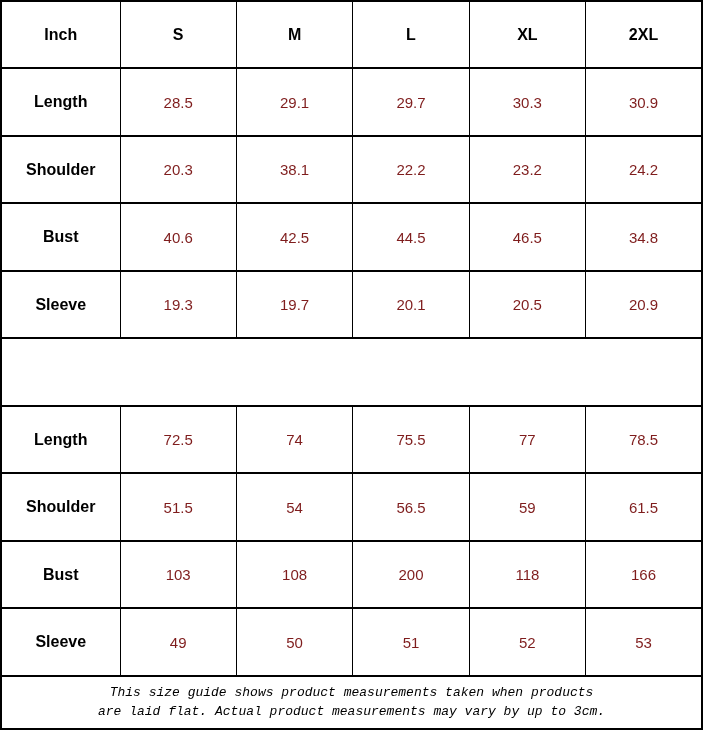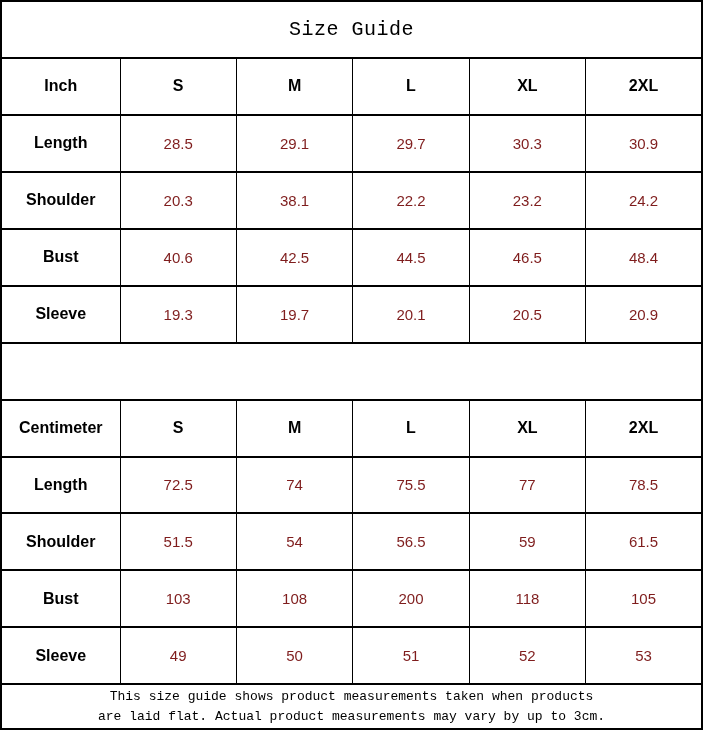--- a/index.html
+++ b/index.html
@@ -25,21 +25,21 @@
   td, th {
     border: 1px solid #000000;
     border-top-width: 2px;
     border-bottom-width: 2px;
     text-align: center;
     vertical-align: middle;
     padding: 0;
     box-sizing: border-box;
   }
   tr { height: 56px; }
-  tr.footer-row { height: 44px; }
+  tr.footer-row { height: 44px; font-style: italic; }
   .title-cell {
     font-family: "Liberation Mono", "DejaVu Sans Mono", monospace;
     font-weight: normal;
     font-size: 20px;
     color: #000000;
     letter-spacing: 0.5px;
   }
   .label-cell {
     font-family: "Liberation Sans", sans-serif;
     font-weight: bold;
@@ -69,23 +69,20 @@
   <table class="size-guide">
     <colgroup>
       <col class="first-col">
       <col>
         <col>
         <col>
         <col>
         <col>
     </colgroup>
     <tbody>
-      <tr>
-        <td class="title-cell" colspan="6">Size Guide</td>
-      </tr>
 
       <tr>
         <th class="label-cell">Inch</th>
         <th class="label-cell">S</th>
         <th class="label-cell">M</th>
         <th class="label-cell">L</th>
         <th class="label-cell">XL</th>
         <th class="label-cell">2XL</th>
       </tr>
 
@@ -106,44 +103,36 @@
         <td class="value-cell">23.2</td>
         <td class="value-cell">24.2</td>
       </tr>
 
       <tr>
         <th class="label-cell">Bust</th>
         <td class="value-cell">40.6</td>
         <td class="value-cell">42.5</td>
         <td class="value-cell">44.5</td>
         <td class="value-cell">46.5</td>
-        <td class="value-cell">48.4</td>
+        <td class="value-cell">34.8</td>
       </tr>
 
       <tr>
         <th class="label-cell">Sleeve</th>
         <td class="value-cell">19.3</td>
         <td class="value-cell">19.7</td>
         <td class="value-cell">20.1</td>
         <td class="value-cell">20.5</td>
         <td class="value-cell">20.9</td>
       </tr>
 
       <tr>
         <td class="spacer-cell" colspan="6"></td>
       </tr>
 
-      <tr>
-        <th class="label-cell">Centimeter</th>
-        <th class="label-cell">S</th>
-        <th class="label-cell">M</th>
-        <th class="label-cell">L</th>
-        <th class="label-cell">XL</th>
-        <th class="label-cell">2XL</th>
-      </tr>
 
       <tr>
         <th class="label-cell">Length</th>
         <td class="value-cell">72.5</td>
         <td class="value-cell">74</td>
         <td class="value-cell">75.5</td>
         <td class="value-cell">77</td>
         <td class="value-cell">78.5</td>
       </tr>
 
@@ -155,21 +144,21 @@
         <td class="value-cell">59</td>
         <td class="value-cell">61.5</td>
       </tr>
 
       <tr>
         <th class="label-cell">Bust</th>
         <td class="value-cell">103</td>
         <td class="value-cell">108</td>
         <td class="value-cell">200</td>
         <td class="value-cell">118</td>
-        <td class="value-cell">105</td>
+        <td class="value-cell">166</td>
       </tr>
 
       <tr>
         <th class="label-cell">Sleeve</th>
         <td class="value-cell">49</td>
         <td class="value-cell">50</td>
         <td class="value-cell">51</td>
         <td class="value-cell">52</td>
         <td class="value-cell">53</td>
       </tr>

